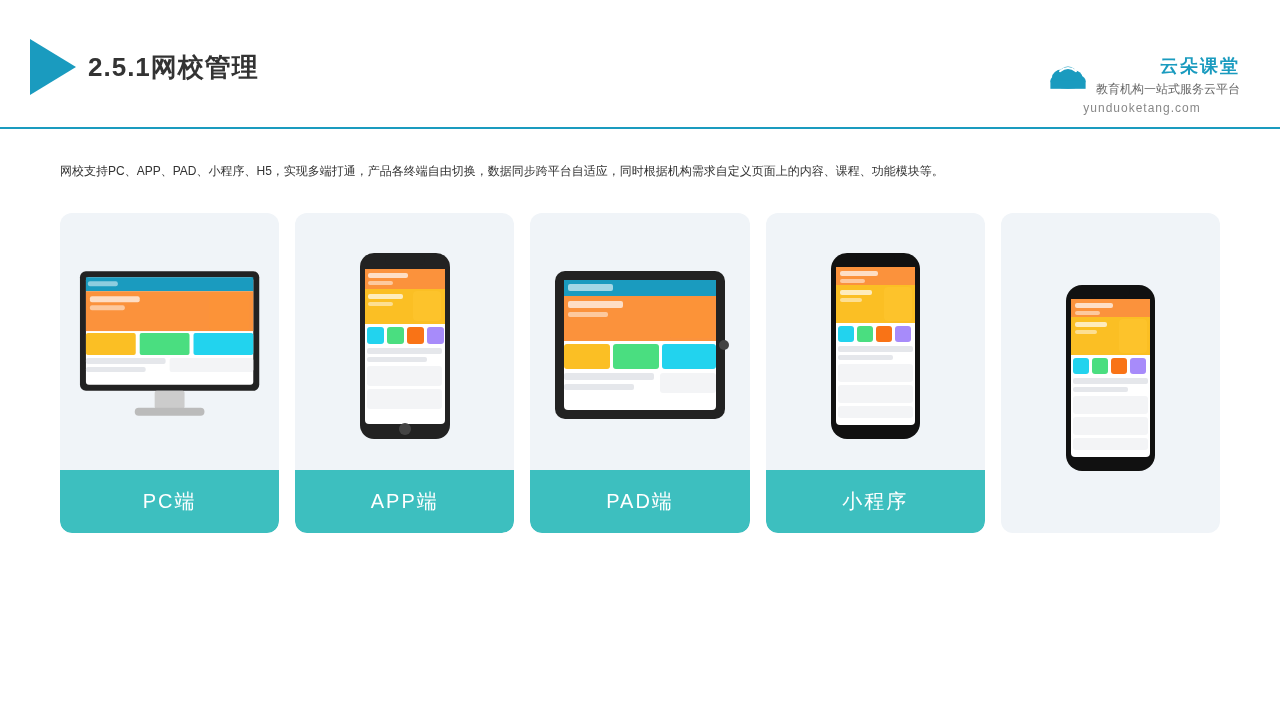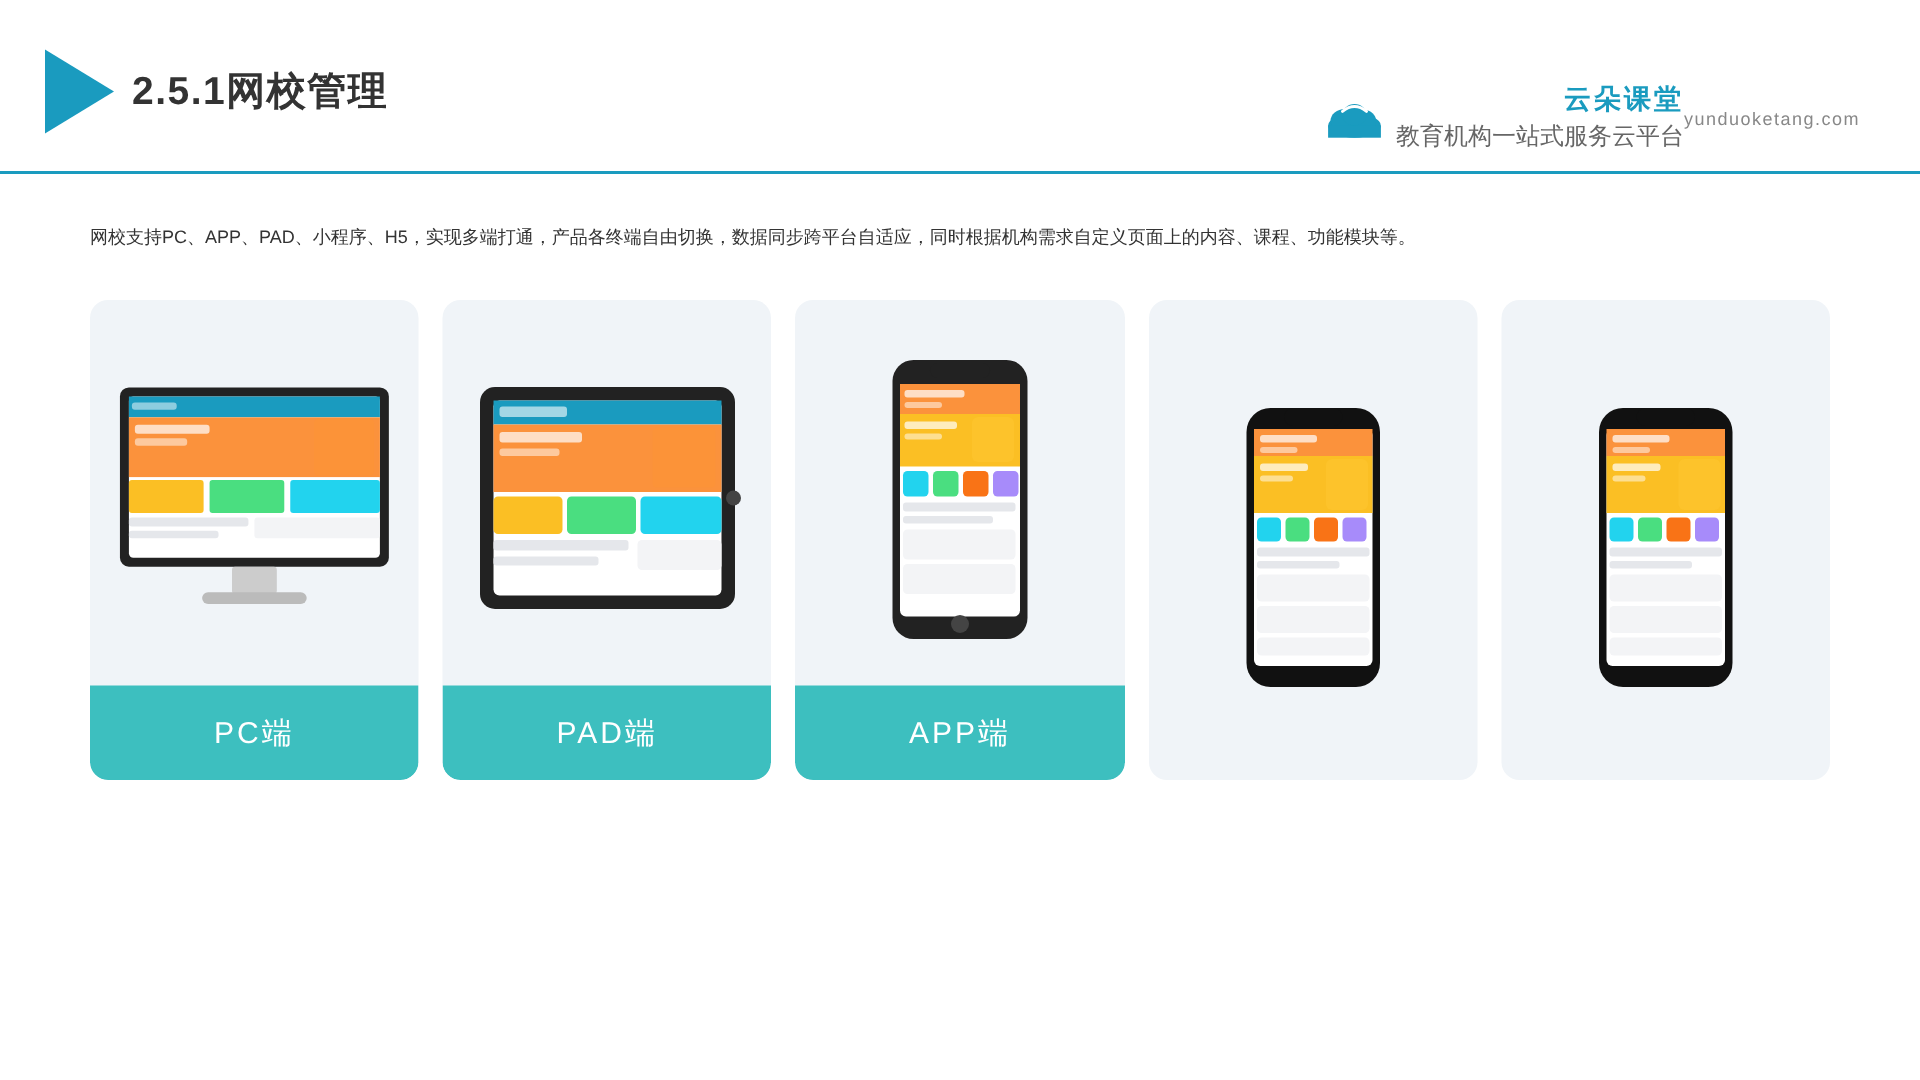--- a/index.html
+++ b/index.html
@@ -44,20 +44,21 @@
 
     .page-title {
       font-size: 26px;
       font-weight: bold;
       color: #333;
       letter-spacing: 1px;
     }
 
     .header-right {
       display: flex;
+      flex-direction: column;
       align-items: center;
       margin-top: 36px;
     }
 
     .cloud-icon-svg {
       width: 48px;
       height: 32px;
     }
 
     .brand-name {
@@ -68,21 +69,21 @@
     }
 
     .brand-domain {
       font-size: 12px;
       color: #888;
       letter-spacing: 1px;
       margin-top: 2px;
     }
 
     .brand-tagline {
-      font-size: 16px;
+      font-size: 12px;
       color: #666;
       margin-top: 2px;
     }
 
     
     .body-content {
       padding: 30px 60px 20px 60px;
     }
 
     .description {
@@ -213,20 +214,55 @@
             <rect x="85" y="125" width="30" height="18" rx="2" fill="#ccc"></rect>
             <rect x="65" y="142" width="70" height="8" rx="4" fill="#bbb"></rect>
           </svg>
         </div>
         <div class="device-label">PC端</div>
       </div>
 
       <div class="device-card">
         <div class="device-image-area">
 
+          <svg width="100" height="190" viewBox="0 0 100 190">
+
+            <rect x="5" y="2" width="90" height="186" rx="14" ry="14" fill="#222"></rect>
+            <rect x="10" y="18" width="80" height="155" rx="4" ry="4" fill="#fff"></rect>
+
+            <rect x="30" y="4" width="40" height="10" rx="5" fill="#222"></rect>
+
+            <rect x="10" y="18" width="80" height="20" fill="#fb923c"></rect>
+            <rect x="13" y="22" width="40" height="5" rx="2" fill="rgba(255,255,255,0.7)"></rect>
+            <rect x="13" y="30" width="25" height="4" rx="2" fill="rgba(255,255,255,0.5)"></rect>
+
+            <rect x="10" y="38" width="80" height="35" fill="#fbbf24"></rect>
+            <rect x="13" y="43" width="35" height="5" rx="2" fill="rgba(255,255,255,0.7)"></rect>
+            <rect x="13" y="51" width="25" height="4" rx="2" fill="rgba(255,255,255,0.5)"></rect>
+            <rect x="58" y="40" width="28" height="30" rx="4" fill="rgba(255,200,50,0.5)"></rect>
+
+            <rect x="12" y="76" width="17" height="17" rx="3" fill="#22d3ee"></rect>
+            <rect x="32" y="76" width="17" height="17" rx="3" fill="#4ade80"></rect>
+            <rect x="52" y="76" width="17" height="17" rx="3" fill="#f97316"></rect>
+            <rect x="72" y="76" width="17" height="17" rx="3" fill="#a78bfa"></rect>
+
+            <rect x="12" y="97" width="75" height="6" rx="2" fill="#e5e7eb"></rect>
+            <rect x="12" y="106" width="60" height="5" rx="2" fill="#e5e7eb"></rect>
+            <rect x="12" y="115" width="75" height="20" rx="3" fill="#f3f4f6"></rect>
+            <rect x="12" y="138" width="75" height="20" rx="3" fill="#f3f4f6"></rect>
+
+            <circle cx="50" cy="178" r="6" fill="#444"></circle>
+          </svg>
+        </div>
+        <div class="device-label">APP端</div>
+      </div>
+
+      <div class="device-card">
+        <div class="device-image-area">
+
           <svg width="180" height="160" viewBox="0 0 180 160">
 
             <rect x="5" y="5" width="170" height="148" rx="10" ry="10" fill="#222"></rect>
             <rect x="14" y="14" width="152" height="130" rx="4" ry="4" fill="#fff"></rect>
 
             <circle cx="174" cy="79" r="5" fill="#444"></circle>
 
             <rect x="14" y="14" width="152" height="16" fill="#1a9bbf"></rect>
             <rect x="18" y="18" width="45" height="7" rx="2" fill="rgba(255,255,255,0.6)"></rect>
 
@@ -238,55 +274,20 @@
             <rect x="14" y="78" width="46" height="25" rx="3" fill="#fbbf24"></rect>
             <rect x="63" y="78" width="46" height="25" rx="3" fill="#4ade80"></rect>
             <rect x="112" y="78" width="54" height="25" rx="3" fill="#22d3ee"></rect>
 
             <rect x="14" y="107" width="90" height="7" rx="2" fill="#e5e7eb"></rect>
             <rect x="14" y="118" width="70" height="6" rx="2" fill="#e5e7eb"></rect>
             <rect x="110" y="107" width="56" height="20" rx="3" fill="#f3f4f6"></rect>
           </svg>
         </div>
         <div class="device-label">PAD端</div>
-      </div>
-
-      <div class="device-card">
-        <div class="device-image-area">
-
-          <svg width="100" height="190" viewBox="0 0 100 190">
-
-            <rect x="5" y="2" width="90" height="186" rx="14" ry="14" fill="#222"></rect>
-            <rect x="10" y="18" width="80" height="155" rx="4" ry="4" fill="#fff"></rect>
-
-            <rect x="30" y="4" width="40" height="10" rx="5" fill="#222"></rect>
-
-            <rect x="10" y="18" width="80" height="20" fill="#fb923c"></rect>
-            <rect x="13" y="22" width="40" height="5" rx="2" fill="rgba(255,255,255,0.7)"></rect>
-            <rect x="13" y="30" width="25" height="4" rx="2" fill="rgba(255,255,255,0.5)"></rect>
-
-            <rect x="10" y="38" width="80" height="35" fill="#fbbf24"></rect>
-            <rect x="13" y="43" width="35" height="5" rx="2" fill="rgba(255,255,255,0.7)"></rect>
-            <rect x="13" y="51" width="25" height="4" rx="2" fill="rgba(255,255,255,0.5)"></rect>
-            <rect x="58" y="40" width="28" height="30" rx="4" fill="rgba(255,200,50,0.5)"></rect>
-
-            <rect x="12" y="76" width="17" height="17" rx="3" fill="#22d3ee"></rect>
-            <rect x="32" y="76" width="17" height="17" rx="3" fill="#4ade80"></rect>
-            <rect x="52" y="76" width="17" height="17" rx="3" fill="#f97316"></rect>
-            <rect x="72" y="76" width="17" height="17" rx="3" fill="#a78bfa"></rect>
-
-            <rect x="12" y="97" width="75" height="6" rx="2" fill="#e5e7eb"></rect>
-            <rect x="12" y="106" width="60" height="5" rx="2" fill="#e5e7eb"></rect>
-            <rect x="12" y="115" width="75" height="20" rx="3" fill="#f3f4f6"></rect>
-            <rect x="12" y="138" width="75" height="20" rx="3" fill="#f3f4f6"></rect>
-
-            <circle cx="50" cy="178" r="6" fill="#444"></circle>
-          </svg>
-        </div>
-        <div class="device-label">APP端</div>
       </div>
 
       <div class="device-card">
         <div class="device-image-area">
 
           <svg width="95" height="190" viewBox="0 0 95 190">
             <rect x="3" y="2" width="89" height="186" rx="16" ry="16" fill="#111"></rect>
             <rect x="8" y="16" width="79" height="158" rx="4" ry="4" fill="#fff"></rect>
 
             <rect x="28" y="2" width="39" height="12" rx="6" fill="#111"></rect>
@@ -305,20 +306,21 @@
             <rect x="48" y="75" width="16" height="16" rx="3" fill="#f97316"></rect>
             <rect x="67" y="75" width="16" height="16" rx="3" fill="#a78bfa"></rect>
 
             <rect x="10" y="95" width="75" height="6" rx="2" fill="#e5e7eb"></rect>
             <rect x="10" y="104" width="55" height="5" rx="2" fill="#e5e7eb"></rect>
             <rect x="10" y="113" width="75" height="18" rx="3" fill="#f3f4f6"></rect>
             <rect x="10" y="134" width="75" height="18" rx="3" fill="#f3f4f6"></rect>
             <rect x="10" y="155" width="75" height="12" rx="3" fill="#f3f4f6"></rect>
           </svg>
         </div>
+        <div class="device-label">小程序</div>
       </div>
 
       <div class="device-card">
         <div class="device-image-area">
 
           <svg width="95" height="190" viewBox="0 0 95 190">
             <rect x="3" y="2" width="89" height="186" rx="16" ry="16" fill="#111"></rect>
             <rect x="8" y="16" width="79" height="158" rx="4" ry="4" fill="#fff"></rect>
 
             <rect x="28" y="2" width="39" height="12" rx="6" fill="#111"></rect>

